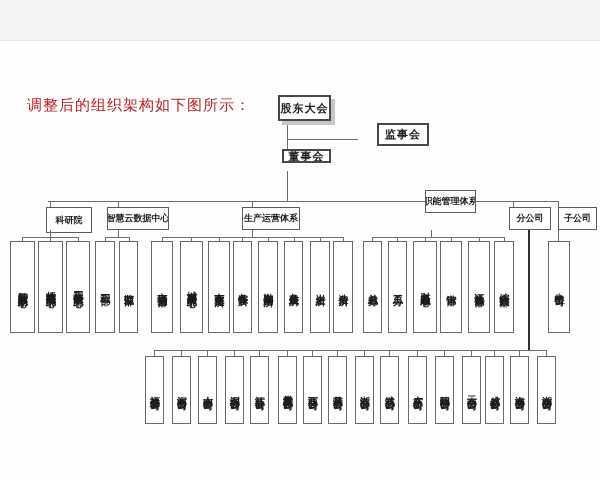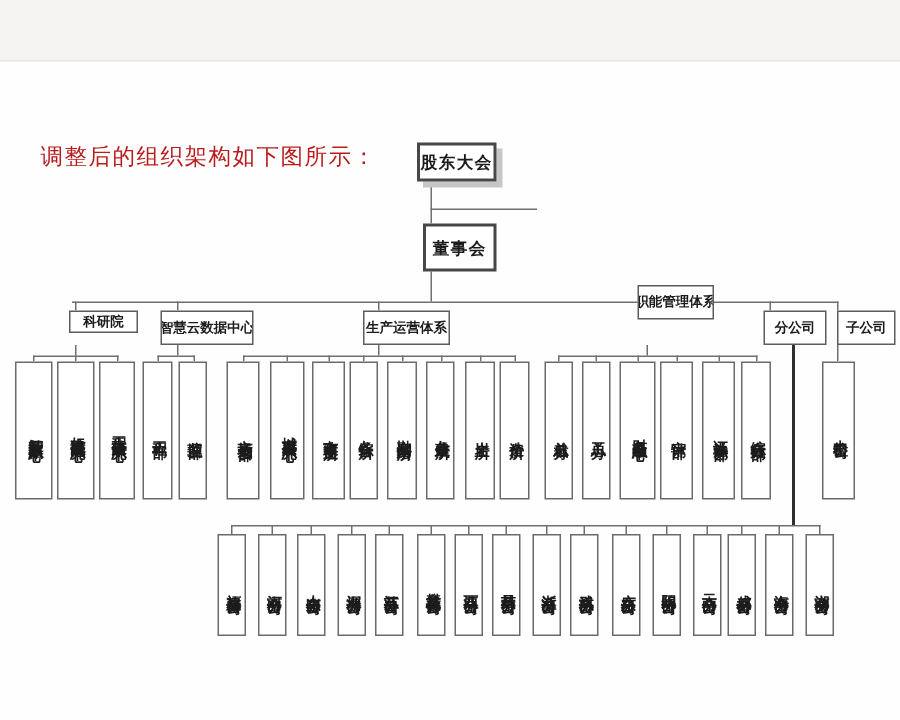--- a/index.html
+++ b/index.html
@@ -39,23 +39,24 @@
   <div class="ln" style="left:287px;top:171px;width:1px;height:30px;"></div>
   <div class="ln" style="left:48px;top:201px;width:511px;height:1px;"></div>
   <div class="ln" style="left:50px;top:201px;width:1px;height:6px;"></div>
   <div class="ln" style="left:118px;top:201px;width:1px;height:6px;"></div>
   <div class="ln" style="left:252px;top:201px;width:1px;height:6px;"></div>
   <div class="ln" style="left:431px;top:201px;width:1px;height:6px;"></div>
   <div class="ln" style="left:513px;top:201px;width:1px;height:6px;"></div>
   <div class="ln" style="left:558px;top:201px;width:1px;height:6px;"></div>
 
   <div class="hb lv1 lv1-shadow" style="left:259px;top:95px;width:53px;height:26px;">股东大会</div>
-  <div class="hb lv1" style="left:263px;top:149px;width:49px;height:32px;">董事会</div>
+  <div class="hb lv1" style="left:358px;top:123px;width:52px;height:23px;">监事会</div>
+  <div class="hb lv1" style="left:263px;top:149px;width:49px;height:14px;">董事会</div>
 
-  <div class="hb lv2" style="left:27px;top:207px;width:46px;height:15px;">科研院</div>
+  <div class="hb lv2" style="left:27px;top:207px;width:46px;height:26px;">科研院</div>
   <div class="hb lv2" style="left:88px;top:207px;width:62px;height:23px;">智慧云数据中心</div>
   <div class="hb lv2" style="left:223px;top:207px;width:58px;height:23px;">生产运营体系</div>
   <div class="hb lv2" style="left:406px;top:190px;width:51px;height:23px;">职能管理体系</div>
   <div class="hb lv2" style="left:490px;top:207px;width:42px;height:23px;">分公司</div>
   <div class="hb lv2" style="left:539px;top:207px;width:39px;height:23px;">子公司</div>
 
   <div class="ln" style="left:50px;top:230px;width:1px;height:7px;"></div>
   <div class="ln" style="left:22px;top:237px;width:57px;height:1px;"></div>
   <div class="ln" style="left:22px;top:237px;width:1px;height:4px;"></div>
   <div class="ln" style="left:50px;top:237px;width:1px;height:4px;"></div>

